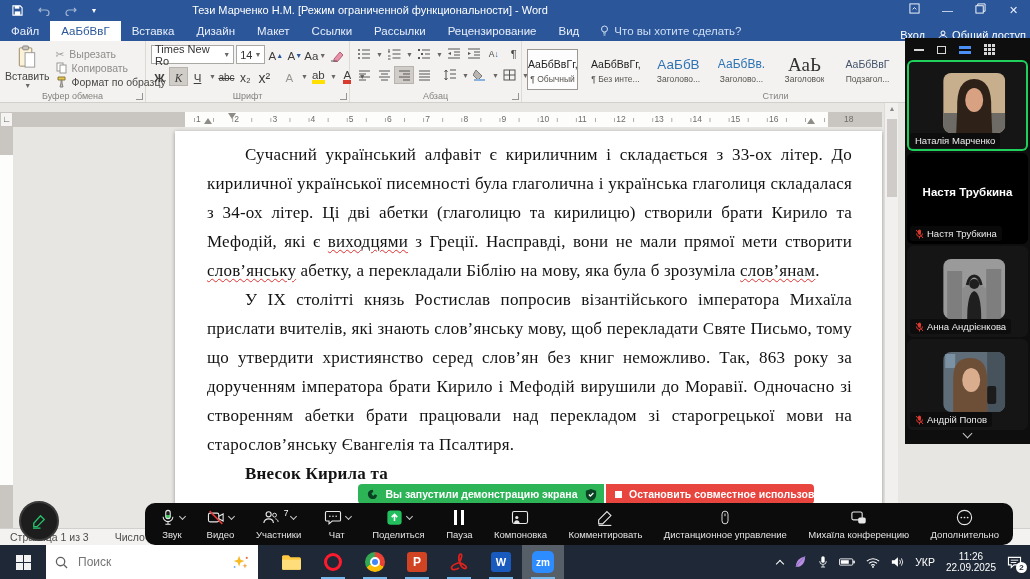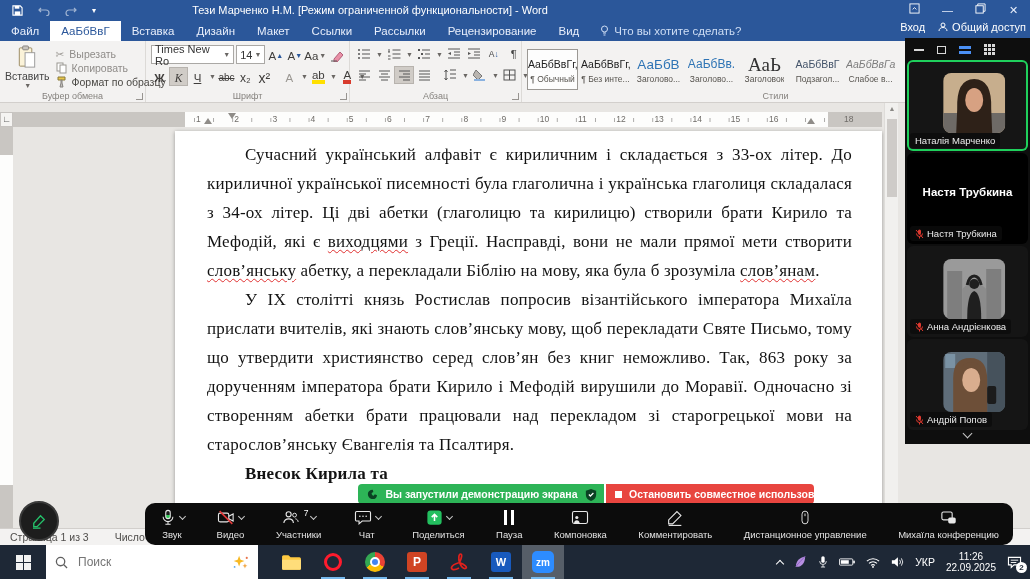--- a/index.html
+++ b/index.html
@@ -15,21 +15,21 @@
     font-size:11px;color:#fff;white-space:nowrap;overflow:hidden;}
   .winbtns{position:absolute;right:0;top:0;height:21px;display:flex;align-items:center;}
   .winbtns .wb{width:33px;text-align:center;line-height:21px;font-size:11px;color:#e8eefb;}
 
   
   .tabrow{position:absolute;left:0;top:21px;width:1030px;height:20px;background:#2b579a;display:flex;
     color:#e8eefb;font-size:11.5px;z-index:1;}
   .tab{padding:0 11px;line-height:20px;white-space:nowrap;}
   .tab.active{background:#fff;color:#2b579a;}
   .tellme{display:flex;align-items:center;gap:5px;padding:0 10px;color:#cfdef5;line-height:20px;}
-  .account{position:absolute;right:4px;top:0;height:20px;display:flex;gap:13px;align-items:flex-start;color:#fff;font-size:11px;}
+  .account{position:absolute;right:4px;top:0;height:20px;display:flex;gap:13px;align-items:flex-end;color:#fff;font-size:11px;}
   .account .acct-item{display:flex;align-items:center;gap:4px;}
 
   
   .ribbon{position:absolute;left:0;top:41px;width:1030px;height:62px;background:#f3f2f1;
     border-bottom:1px solid #d2cfcc;display:flex;z-index:1;}
   .rgroup{position:relative;height:100%;padding:4px 5px 13px 5px;border-right:1px solid #dcdad7;}
   .glabel{position:absolute;bottom:1px;left:0;right:0;text-align:center;font-size:9px;color:#85827e;white-space:nowrap;}
   .launch{position:absolute;right:2px;bottom:2px;width:7px;height:7px;border-left:1px solid #979490;border-top:1px solid #979490;transform:rotate(180deg);}
   .clip{width:146px;display:flex;gap:6px;}
   .pastebtn{width:46px;display:flex;flex-direction:column;align-items:center;font-size:10.5px;color:#444;}
@@ -43,21 +43,21 @@
   .fbtn{min-width:17px;height:17px;display:flex;align-items:flex-end;justify-content:center;
     font-size:11.5px;color:#3f3d3b;padding-bottom:1px;line-height:12px;}
   .fbtn.active{background:#d0ccc7;outline:1px solid #b7b3ae;}
   .caret{font-size:7px;color:#6a6764;margin-left:1px;}
   .vdiv{width:1px;height:16px;background:#dcdad7;margin:0 2px;}
   .hl-ab{border-bottom:4px solid #ffe000;line-height:10px;}
   .fc-a{border-bottom:4px solid #d83b2d;line-height:10px;}
   .parg{width:172px;display:flex;flex-direction:column;gap:5px;padding-top:5px;}
   .pbtn{min-width:18px;height:16px;display:flex;align-items:center;justify-content:center;}
   .pbtn.active{background:#d0ccc7;outline:1px solid #b7b3ae;}
-  .styg{flex:1;display:flex;gap:2px;padding-top:4px;align-items:center;}
+  .styg{flex:1;display:flex;gap:12px;padding-top:4px;align-items:center;}
   .scard{width:51px;height:41px;display:flex;flex-direction:column;align-items:center;justify-content:center;border:1px solid transparent;}
   .scard.sel{background:#fdfdfd;border:1px solid #9b9894;}
   .sprev{font-size:10.5px;color:#222;line-height:19px;white-space:nowrap;overflow:hidden;max-width:49px;}
   .sprev.h1{color:#2e74b5;font-size:13.5px;}
   .sprev.h2{color:#2e74b5;font-size:12px;}
   .sprev.ttl{font-size:19px;color:#333;font-family:"Liberation Serif",serif;}
   .sprev.sub{color:#44546a;}
   .sprev.em{font-style:italic;color:#7d7d7d;}
   .sname{font-size:8.5px;color:#57544f;white-space:nowrap;overflow:hidden;max-width:49px;}
 
@@ -700,20 +700,31 @@
       <span>Дистанционное управление</span>
     </div>
     <div class="zbtn">
       <div class="irow">
           <svg width="20" height="19" viewBox="0 0 24 24">
             <rect x="3" y="5" width="13" height="10" rx="2" fill="none" stroke="#e8e8e8" stroke-width="1.4"></rect>
             <rect x="11" y="12" width="9.5" height="7.5" rx="2" fill="#e8e8e8"></rect>
           </svg>
         </div>
       <span>Михаїла конференцию</span>
+    </div>
+    <div class="zbtn">
+      <div class="irow">
+          <svg width="19" height="19" viewBox="0 0 24 24">
+            <circle cx="12" cy="12" r="9" fill="none" stroke="#e8e8e8" stroke-width="1.4"></circle>
+            <circle cx="8" cy="12" r="1.1" fill="#e8e8e8"></circle>
+            <circle cx="12" cy="12" r="1.1" fill="#e8e8e8"></circle>
+            <circle cx="16" cy="12" r="1.1" fill="#e8e8e8"></circle>
+          </svg>
+        </div>
+      <span>Дополнительно</span>
     </div>
   </div>
 
   <div class="fab">
     <svg width="18" height="18" viewBox="0 0 24 24">
         <path d="M14 5l5 5-9.5 9.5H5V15z" fill="none" stroke="#25c06a" stroke-width="1.8"></path>
         <path d="M4 21.5h10" stroke="#25c06a" stroke-width="1.8"></path>
       </svg>
   </div>
 

